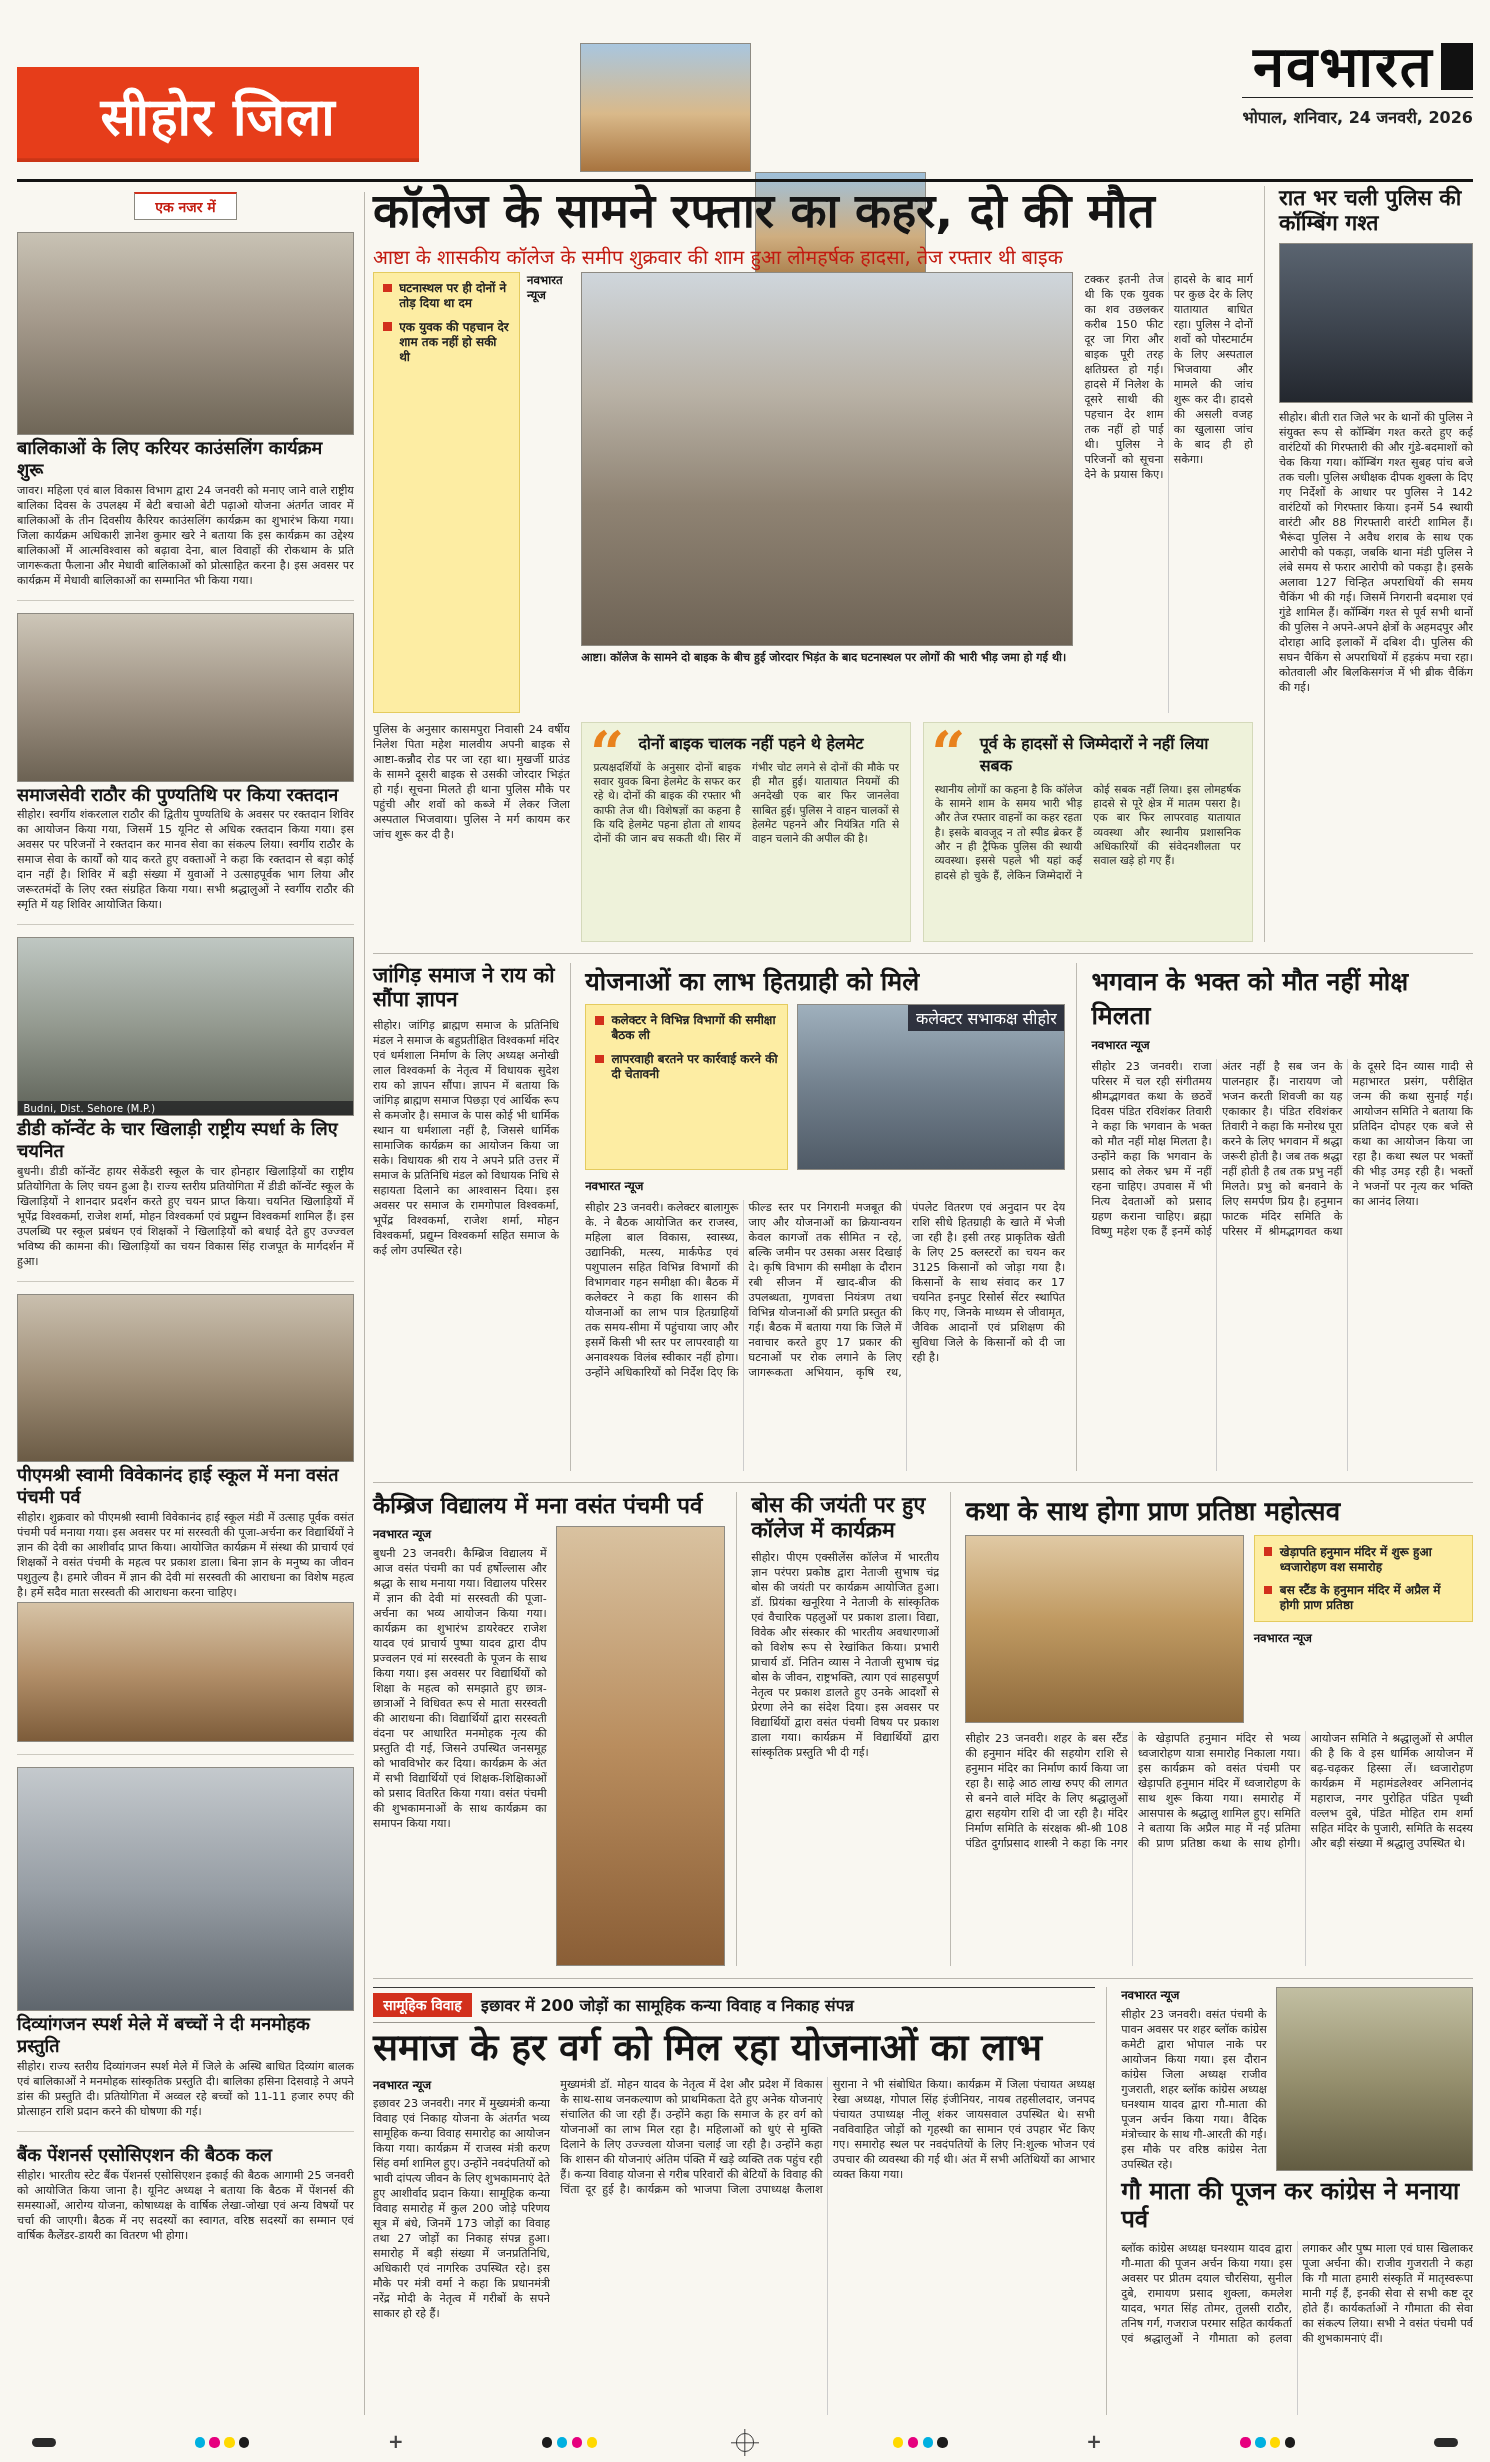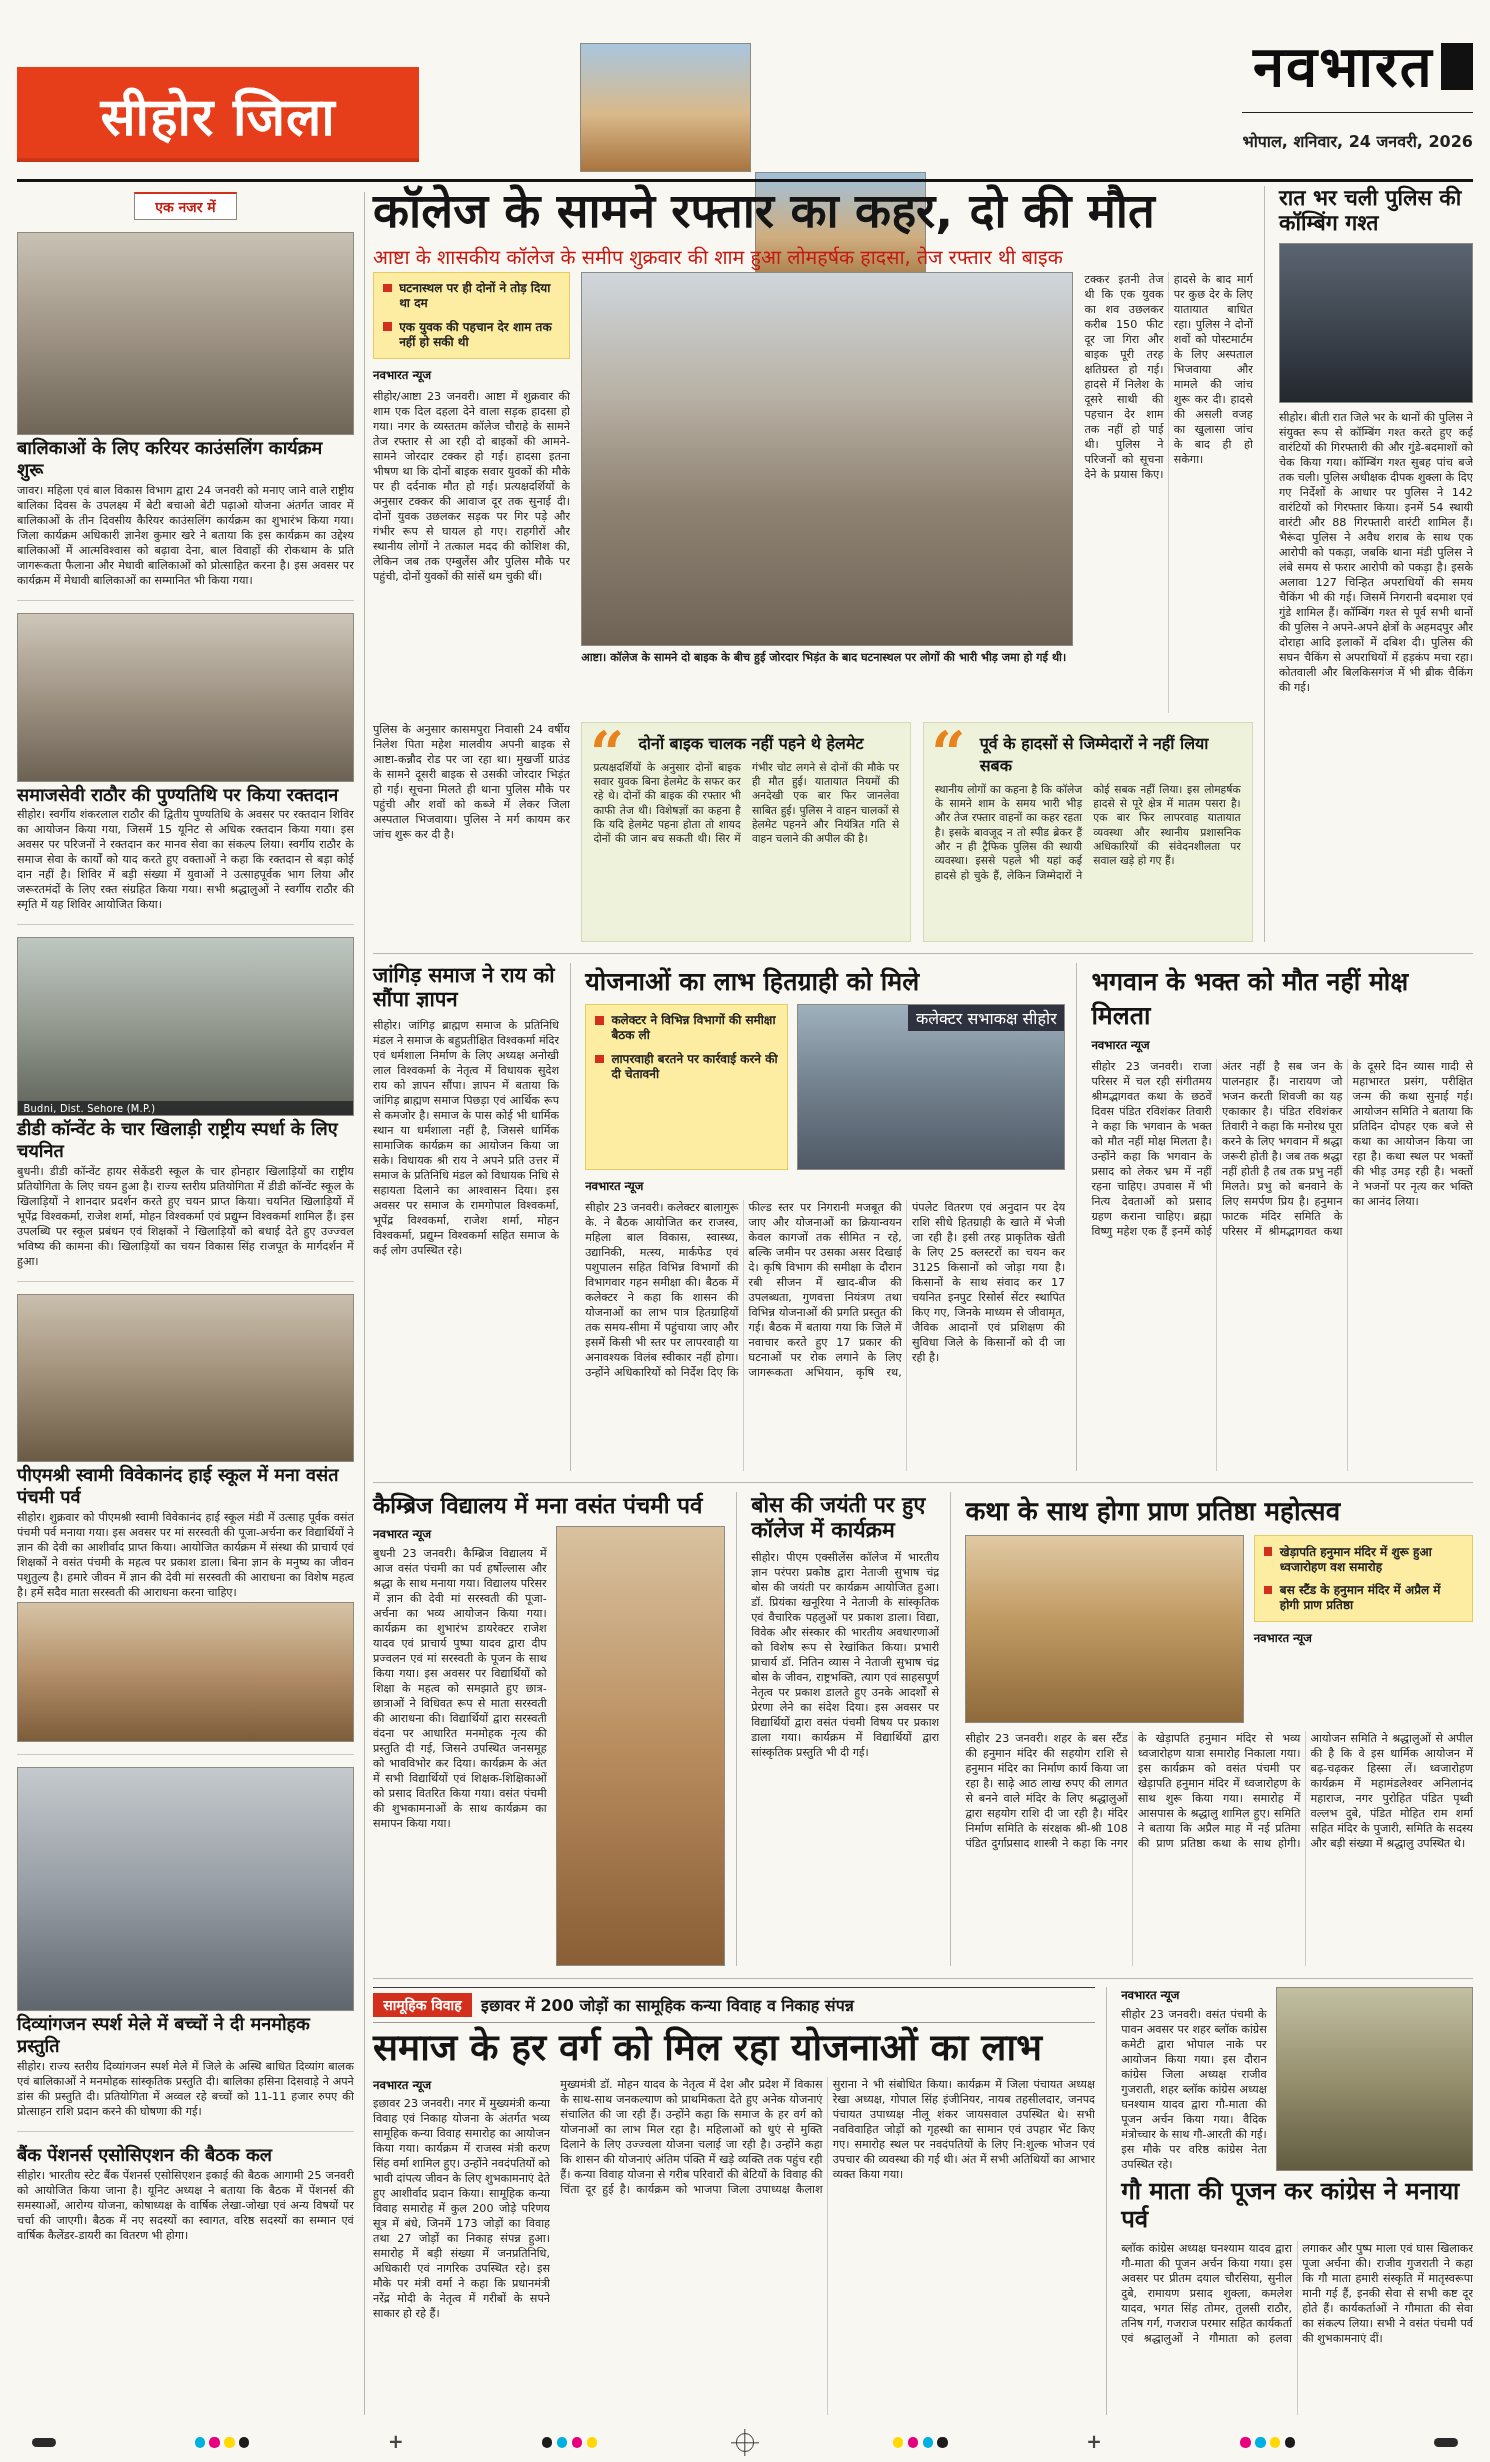--- a/index.html
+++ b/index.html
@@ -11,21 +11,21 @@
   .crop-mark{position:absolute;color:#555;font-size:17px;font-weight:bold}
   .masthead{position:absolute;left:17px;top:35px;right:17px;height:142px}
   .region-box{position:absolute;left:0;top:32px;width:402px;height:95px;background:#e63d1a;
               display:flex;align-items:center;justify-content:center;box-shadow:inset 0 -3.7px 0 rgba(0,0,0,.12)}
   .region-box .t{color:#fff;font-size:52px;font-weight:bold;letter-spacing:0.9px}
   .mast-photo{position:absolute;top:7.5px;width:171px;height:129px;border:0.9px solid #857f74}
   .brand{position:absolute;right:0;top:3.7px;text-align:right}
   .brand-row{display:flex;align-items:center;justify-content:flex-end;gap:7.5px}
   .brand-name{font-size:56px;font-weight:bold;color:#0d0d0d;letter-spacing:1.9px;line-height:1}
   .brand-block{display:inline-block;width:32px;height:47px;background:#111}
-  .dateline{font-size:16px;font-weight:bold;margin-top:17px;border-top:1.9px solid #222;padding-top:17px;color:#222}
+  .dateline{font-size:16px;font-weight:bold;margin-top:2px;border-top:1.9px solid #222;padding-top:8px;color:#222}
   .head-rule{position:absolute;left:17px;right:17px;top:179px;height:2.8px;background:#141414}
 
   
   .photo{position:relative;border:0.9px solid #8d8a82;flex:none}
   .photo-cap{position:absolute;left:0;right:0;bottom:0;background:rgba(15,15,20,.62);color:#fff;
              font-size:9.8px;padding:1.9px 5.6px;letter-spacing:0.3px}
   .photo-tag{position:absolute;right:0;top:0;background:rgba(18,18,30,.78);color:#fff;font-size:16px;
              font-weight:normal;padding:1.9px 7.5px}
   .photo-banner{position:absolute;left:14%;top:9.3px;background:#d2301c;color:#fff;font-size:12px;
              font-weight:bold;padding:1.9px 11.2px;border-radius:1.9px}
@@ -52,21 +52,21 @@
   .row2{height:518px;border-top:0.9px solid #b9b6ae;padding-top:8.4px}
   .row3{height:484px;border-top:0.9px solid #b9b6ae;padding-top:8.4px}
   .row4{flex:1;border-top:0.9px solid #b9b6ae;padding-top:8.4px}
   .vr{border-left:0.9px solid #bdbab2;padding-left:14px}
 
   
   .lead{flex:1;display:flex;flex-direction:column;min-width:0}
   .lead h1{font-size:47px;line-height:1.05;margin-bottom:7.5px}
   .lead .subhead{color:#c21a10;font-size:19.6px;font-weight:normal;margin-bottom:2px}
   .lead-top{display:flex;gap:11.2px;flex:1;min-height:0}
-  .lead-left{width:197px;flex:none;display:flex;flex-direction:column;gap:7.5px}
+  .lead-left{width:197px;flex:none;display:flex;flex-direction:row;gap:7.5px}
   .lead-left .body{flex:1}
   .lead-photo-col{width:492px;flex:none;display:flex;flex-direction:column}
   .lead-photo{height:374px}
   .caption{font-size:11.2px;font-weight:bold;margin-top:4.7px;line-height:1.3;color:#1c1c1c}
   .lead-right{flex:1;column-count:2;column-gap:10.2px;column-rule:0.9px solid #ccc;overflow:hidden}
   .lead-bottom{display:flex;gap:11.2px;height:220px;margin-top:9.3px}
   .lead-bottom .cont{width:197px;flex:none;overflow:hidden}
   .quote-box{flex:1;background:#eef2da;border:0.9px solid #d4d9ba;padding:9.3px 11.2px 9.3px 11.2px;position:relative;overflow:hidden}
   .quote-mark{position:absolute;left:7.5px;top:0;font-size:60px;color:#e8821d;
               font-family:"DejaVu Serif",serif;line-height:1;font-weight:bold}

